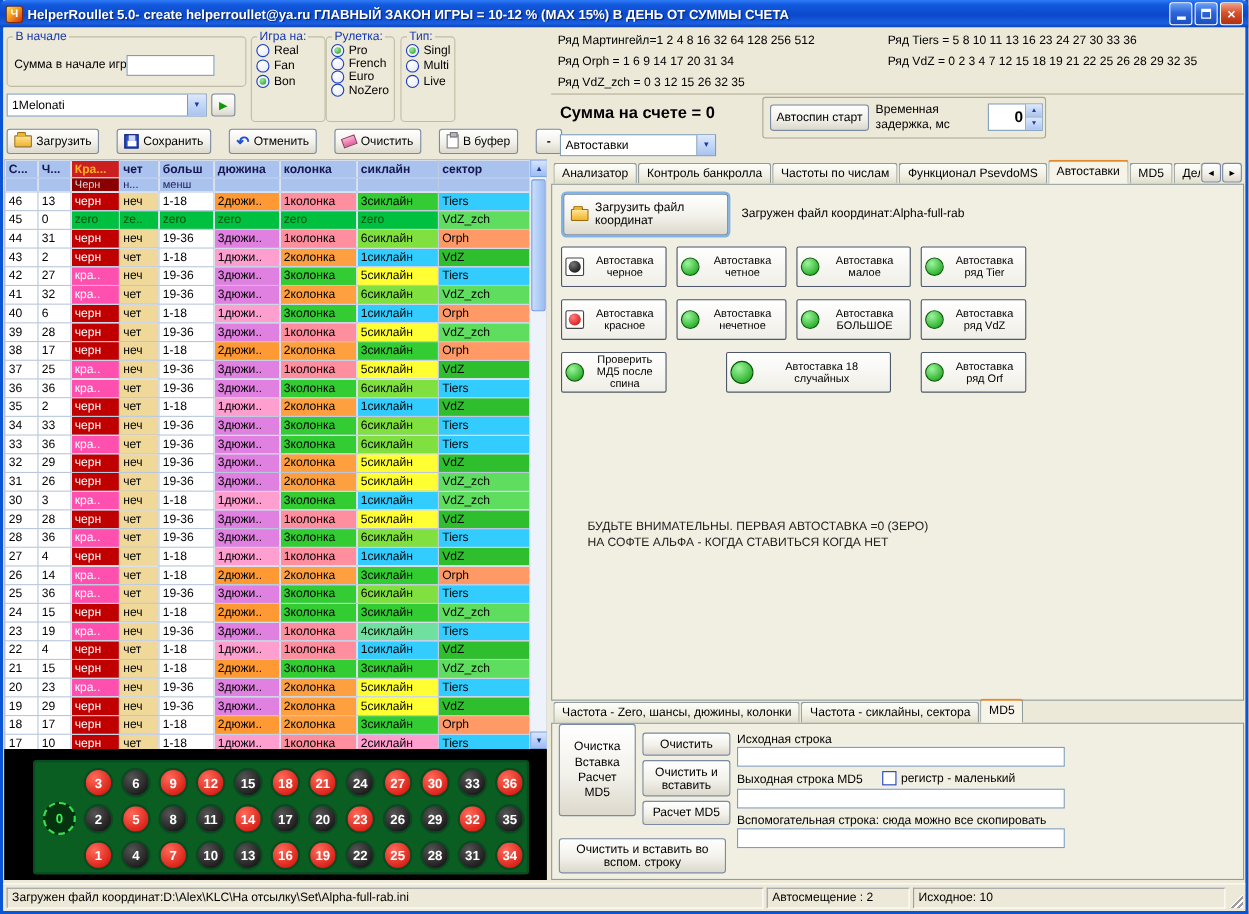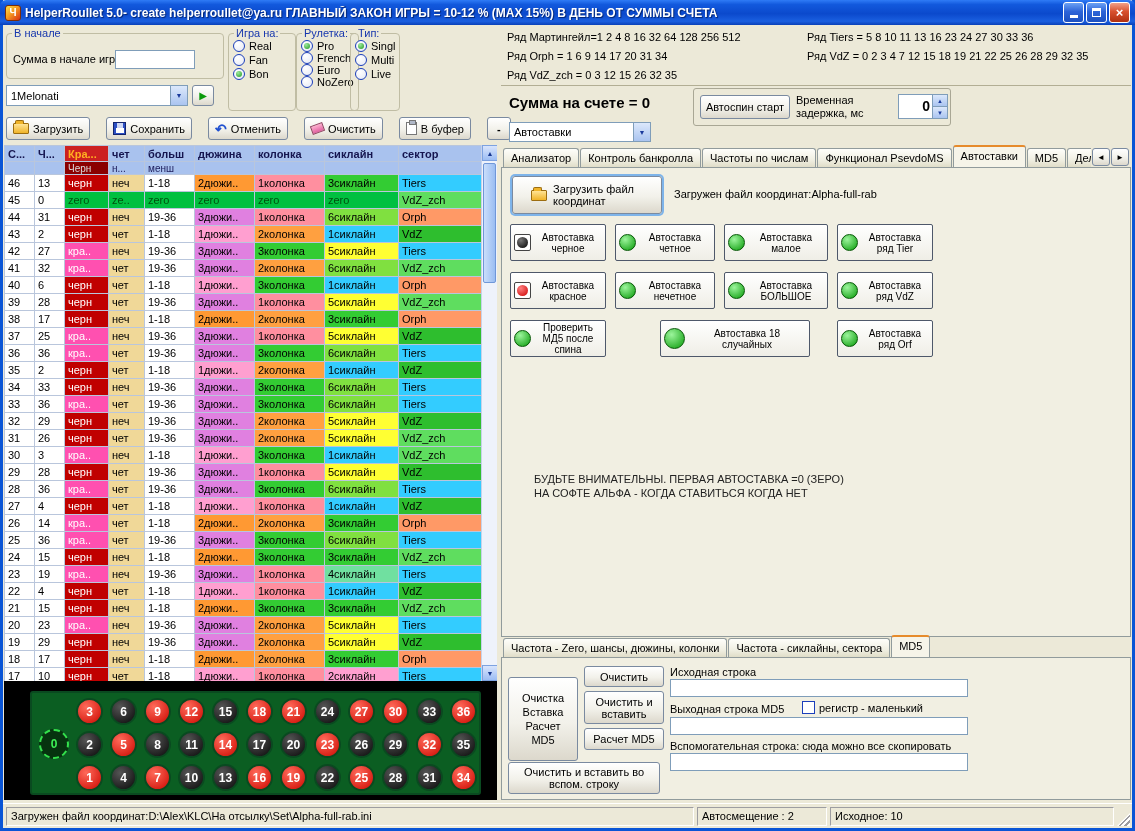--- a/index.html
+++ b/index.html
@@ -54,21 +54,21 @@
 
   
   .left-col { position:absolute; left:1px; top:2px; width:493px; height:773px; }
   .start-grp { left:2px; top:0; width:218px; height:52px; }
   .start-lbl { position:absolute; left:6px; top:14px; }
   .sum-input { position:absolute; left:108px; top:11px; width:80px; height:19px; }
   .profile-combo { left:2px; top:58px; width:182px; height:21px; }
   .play-btn { position:absolute; left:188px; top:58px; width:22px; height:21px; color:#0a9a0a; font-size:10px; }
   .game-grp { left:224px; top:0; width:68px; height:84px; }
   .roulette-grp { left:292px; top:0; width:62px; height:84px; }
-  .type-grp { left:346px; top:0; width:46px; height:84px; }
+  .type-grp { left:360px; top:0; width:46px; height:84px; }
   .roulette-grp .radios { gap:0; }
   .toolbar { position:absolute; left:2px; top:90px; width:489px; height:24px; display:flex; gap:16px; }
   .toolbar .btn { height:23px; padding:0 6px; gap:4px; flex:0 0 auto; }
   .minus-btn { width:24px; margin-left:auto; font-weight:bold; }
 
   
   .table-zone { position:absolute; left:0; top:118px; width:493px; height:655px; background:#000; }
   .grid-area { position:absolute; left:0; top:0; right:0; height:536px; background:#fff; overflow:hidden; }
   table.grid { border-collapse:collapse; table-layout:fixed; width:477px; }
   .grid th, .grid td { border:1px solid #b9c6dc; height:17px; font-size:11px; padding:0 3px; white-space:nowrap; overflow:hidden; text-align:left; }
@@ -111,41 +111,41 @@
   
   .main-tabs { position:absolute; left:2px; top:118px; right:40px; height:22px; display:flex; align-items:flex-end; overflow:hidden; }
   .tab { padding:3px 7px 2px; border:1px solid #919b9c; border-bottom:none; border-radius:3px 3px 0 0; margin-right:1px;
     background:linear-gradient(#fefefa,#f0efe2 60%,#e0ddc8); white-space:nowrap; height:19px; flex:0 0 auto; }
   .tab.active { background:#f6f4e9; height:22px; border-top:2px solid #e68b2c; position:relative; z-index:2; }
   .tab-scroll { position:absolute; right:2px; top:121px; display:flex; gap:1px; }
   .tab-scroll .btn { width:18px; height:18px; font-size:8px; }
   .tab-content { position:absolute; left:0; top:140px; right:0; height:470px; background:#f1efe2; border:1px solid #919b9c; }
 
   
-  .load-coords { position:absolute; left:10px; top:8px; width:150px; height:38px; box-shadow:0 0 0 2px #7eb4ea; gap:6px; padding:0 18px; line-height:12px; text-align:left; }
+  .load-coords { position:absolute; left:10px; top:8px; width:150px; height:38px; box-shadow:0 0 0 2px #7eb4ea; gap:6px; padding:0 6px; line-height:12px; text-align:left; }
   .loaded-info { position:absolute; left:172px; top:20px; }
   .autobet-grid { position:absolute; left:8px; top:56px; display:grid; grid-template-columns:96px 100px 104px 96px; gap:11px 9px; }
   .autobet { height:37px; background:linear-gradient(#ffffff,#efeee6); border:1px solid #4e586a; border-radius:2px;
     display:flex; align-items:center; padding:2px 3px; font-size:10px; line-height:11px; gap:3px; }
   .autobet.wide { grid-column:2/4; width:150px; margin-left:45px; }
   .ic { width:17px; height:17px; border:1px solid #444; background:#fff; display:inline-flex; align-items:center; justify-content:center; border-radius:2px; flex:0 0 auto; }
   .ic::before { content:""; border-radius:50%; width:11px; height:11px; }
   .black-circle::before { background:radial-gradient(circle at 35% 30%,#777,#000); }
   .red-circle::before { background:radial-gradient(circle at 35% 30%,#ff8080,#cc0000); }
   .green-circle, .green-circle-large { border:none; background:transparent; }
   .green-circle::before { width:15px; height:15px; background:radial-gradient(circle at 35% 30%,#9cf59c,#089a08); border:1px solid #055805; }
   .green-circle-large { width:21px; height:21px; }
   .green-circle-large::before { width:19px; height:19px; background:radial-gradient(circle at 35% 30%,#9cf59c,#089a08); border:1px solid #055805; }
   .warning { position:absolute; left:32px; top:304px; line-height:14px; color:#222; }
 
   
   .bottom-panel { position:absolute; left:0; top:610px; right:0; bottom:0; }
   .bottom-tabs { height:20px; display:flex; align-items:flex-end; padding-left:2px; }
   .bottom-content { position:absolute; left:0; top:20px; right:0; bottom:0; background:#f1efe2; border:1px solid #919b9c; }
-  .md5-big-btn { position:absolute; left:6px; top:19px; width:70px; height:84px; padding:12px; text-align:center; line-height:14px; flex-wrap:wrap; white-space:normal; }
+  .md5-big-btn { position:absolute; left:6px; top:0; width:70px; height:84px; padding:12px; text-align:center; line-height:14px; flex-wrap:wrap; white-space:normal; }
   .md5-clear { position:absolute; left:82px; top:8px; width:80px; height:21px; }
   .md5-clearpaste { position:absolute; left:82px; top:33px; width:80px; height:33px; line-height:12px; white-space:normal; text-align:center; }
   .md5-calc { position:absolute; left:82px; top:70px; width:80px; height:22px; }
   .md5-lbl1 { position:absolute; left:168px; top:8px; }
   .md5-in1 { position:absolute; left:168px; top:21px; width:298px; height:18px; }
   .md5-lbl2 { position:absolute; left:168px; top:45px; }
   .md5-reg { position:absolute; left:300px; top:43px; display:flex; align-items:center; gap:4px; }
   .md5-in2 { position:absolute; left:168px; top:59px; width:298px; height:18px; }
   .md5-lbl3 { position:absolute; left:168px; top:82px; }
   .md5-in3 { position:absolute; left:168px; top:95px; width:298px; height:18px; }

